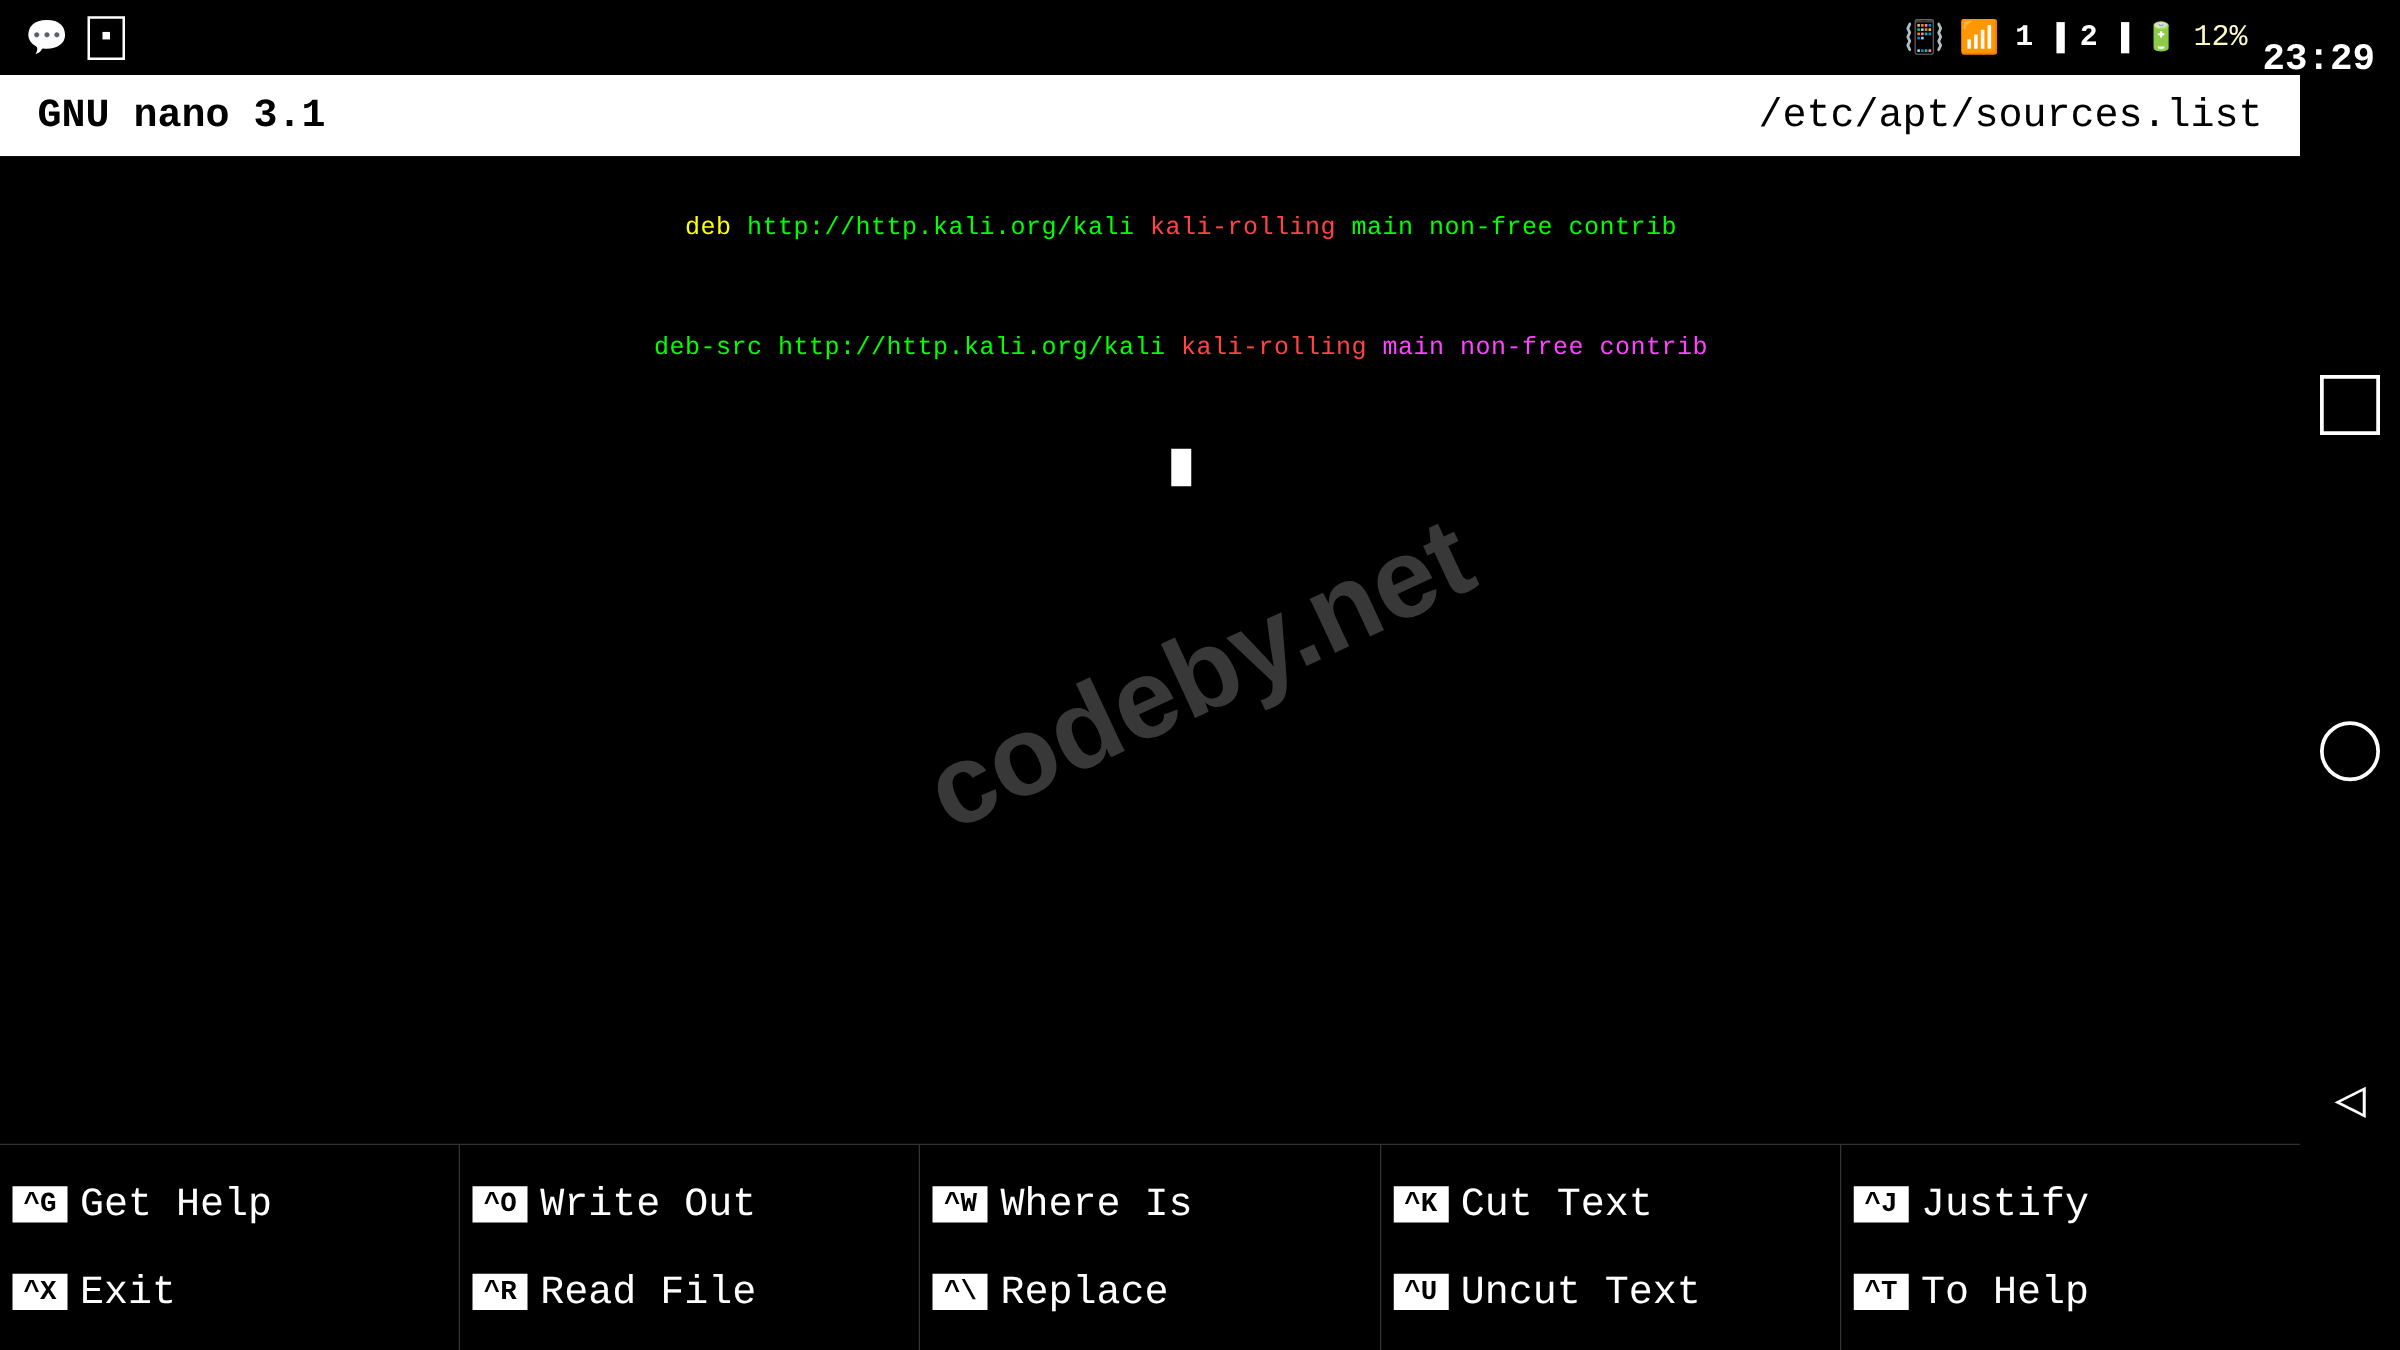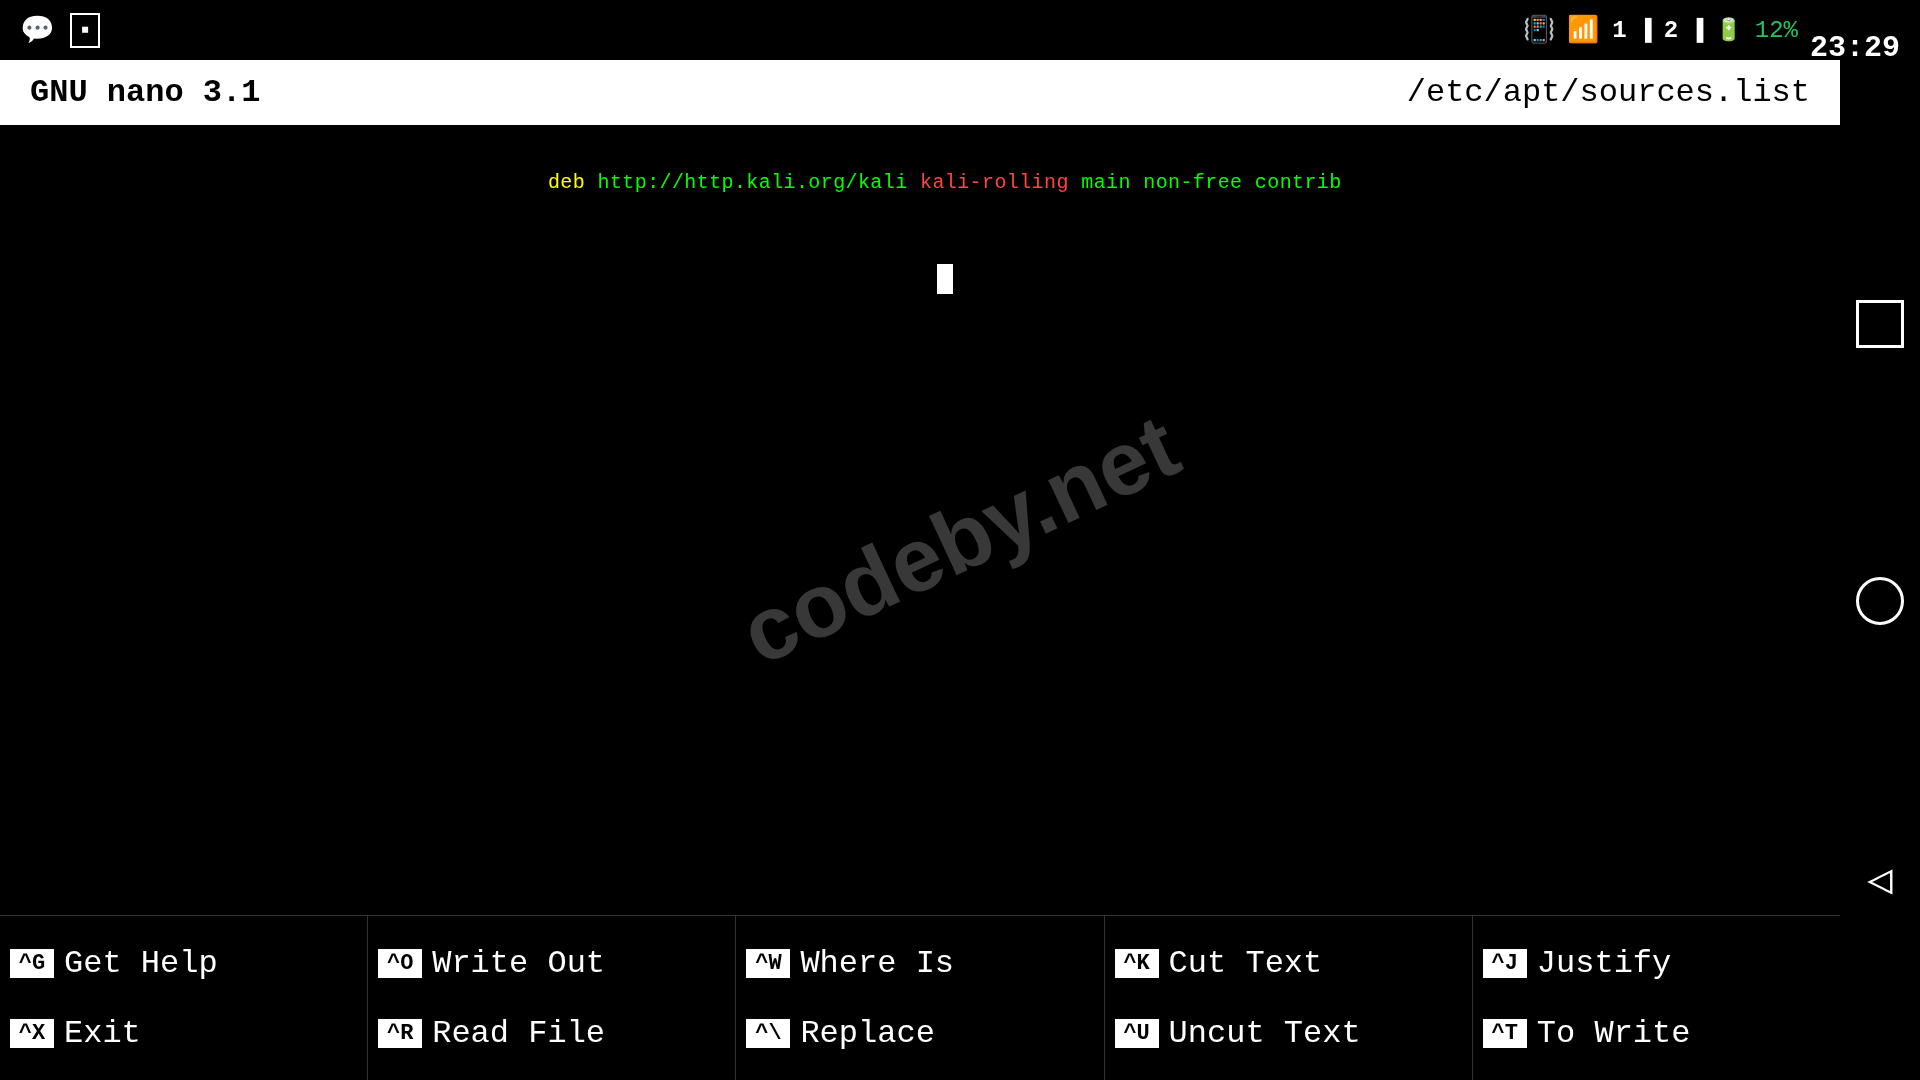--- a/index.html
+++ b/index.html
@@ -48,21 +48,21 @@
     .status-bar-right {
       display: flex;
       align-items: center;
       gap: 12px;
       color: #fff;
       font-size: 26px;
     }
 
     .battery-text {
       font-size: 24px;
-      color: #22c55e;
+      color: #fef9c3;
     }
 
     .time-text {
       font-size: 30px;
       font-weight: bold;
       color: #fff;
       margin-top: 36px;
     }
 
     
@@ -253,20 +253,23 @@
 <div class="nano-header">
   <span class="nano-title">GNU nano 3.1</span>
   <span class="nano-filename">/etc/apt/sources.list</span>
 </div>
 
 <div class="editor-area">
   <div class="editor-line">
     <span class="color-yellow">deb </span><span class="color-green">http://http.kali.org/kali</span><span class="color-red"> kali-rolling</span><span class="color-green"> main non-free contrib</span>
   </div>
   <div class="editor-line">
+    <span class="color-green">deb-src </span><span class="color-green">http://http.kali.org/kali</span><span class="color-red"> kali-rolling</span><span class="color-magenta"> main non-free contrib</span>
+  </div>
+  <div class="editor-line">
     <span class="cursor-block"></span>
   </div>
 </div>
 
 <div class="watermark">codeby.net</div>
 
 <div class="android-buttons">
   <span class="android-btn" style="font-size:42px; border:3px solid #fff; width:48px; height:48px; display:flex; align-items:center; justify-content:center;"></span>
   <span class="android-btn" style="font-size:42px; border:3px solid #fff; border-radius:50%; width:48px; height:48px; display:flex; align-items:center; justify-content:center;"></span>
   <span class="android-btn" style="font-size:42px;">◁</span>
@@ -318,16 +321,16 @@
     </div>
   </div>
 
   <div class="menu-item">
     <div class="menu-row">
       <div class="menu-key">^J</div>
       <span class="menu-label">Justify</span>
     </div>
     <div class="menu-row">
       <div class="menu-key">^T</div>
-      <span class="menu-label">To Write</span>
+      <span class="menu-label">To Help</span>
     </div>
   </div>
 </div>
 
 </body></html>

